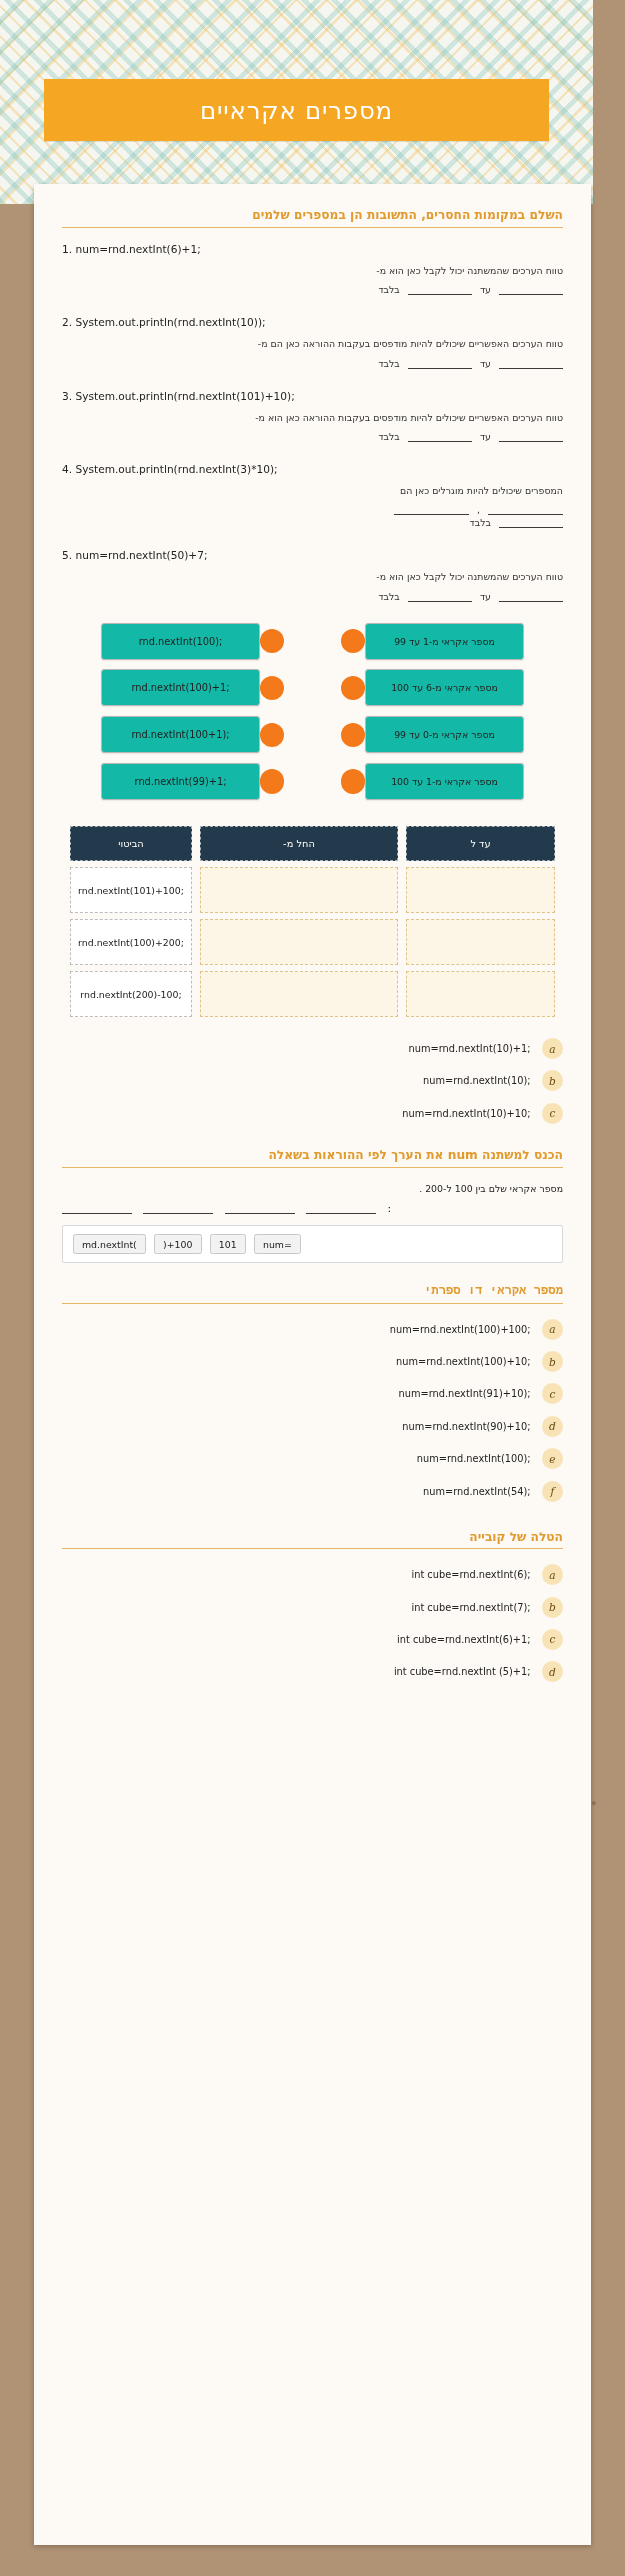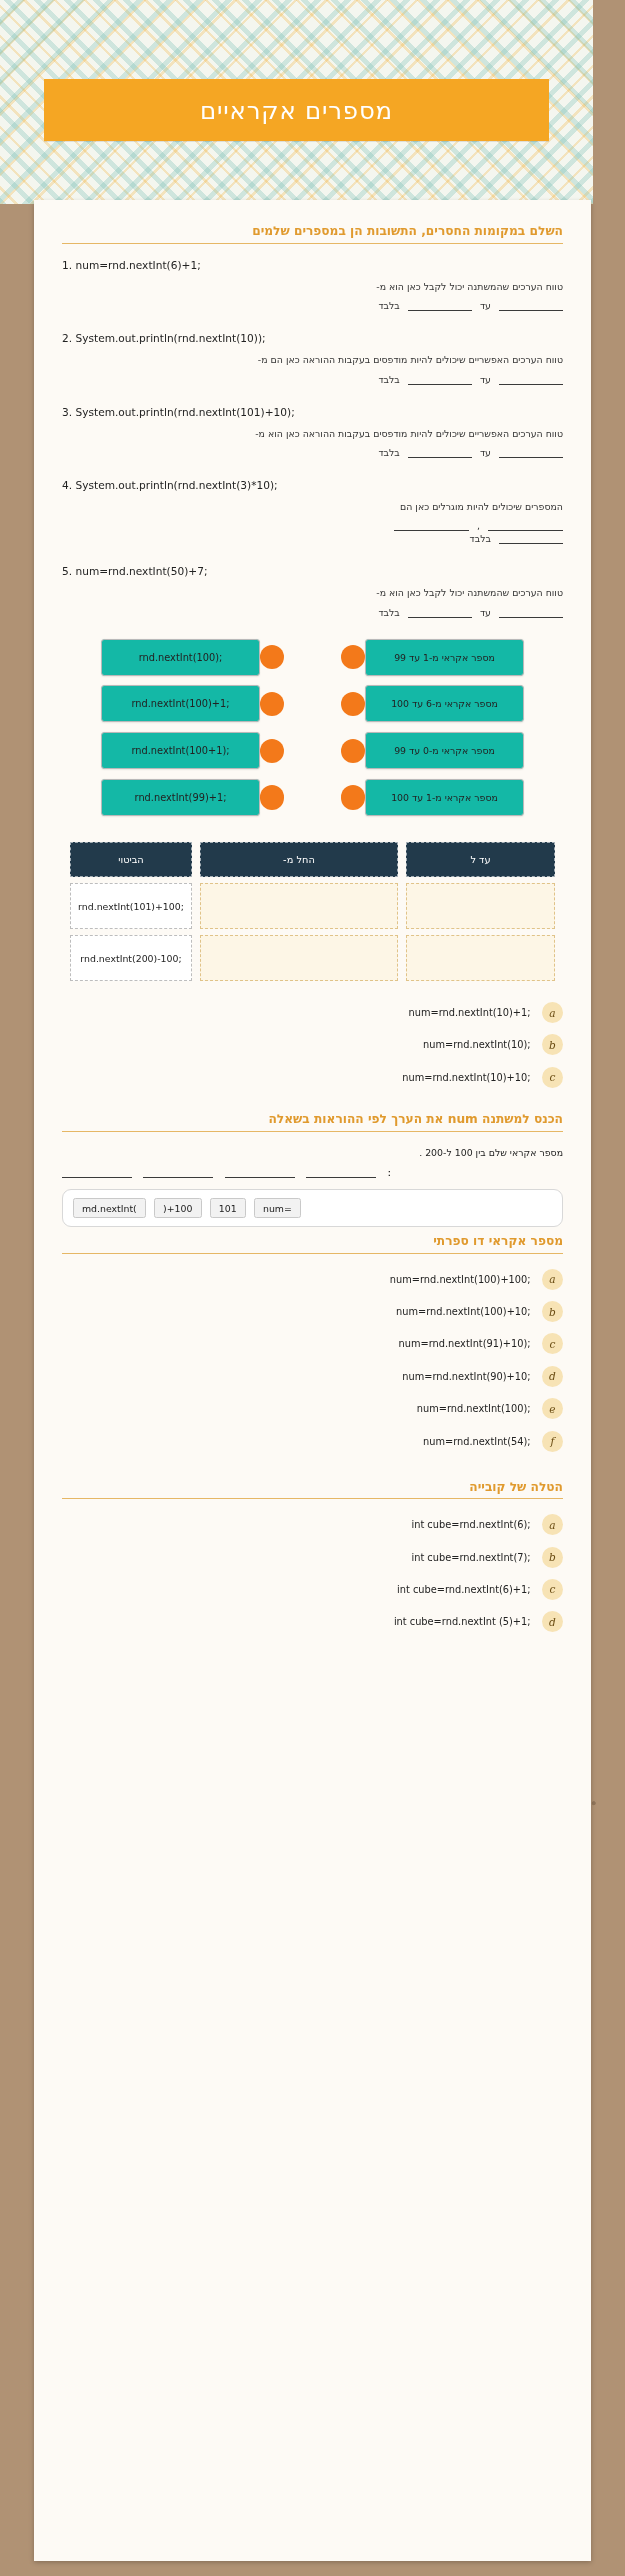--- a/index.html
+++ b/index.html
@@ -56,21 +56,21 @@
     display:flex;
     align-items:center;
     justify-content:center;
     font-size: 24.4px;
     letter-spacing: 0.8px;
     font-family:"DejaVu Sans","Liberation Sans",sans-serif;
     box-shadow: 0 0.8px 0 rgba(0,0,0,.12);
   }
   .sheet{
     position:absolute;
-    top: 200px;
+    top: 184px;
     left: 34px;
     width: 557px;
     min-height: 2361px;
     background:#fdfaf5;
     box-shadow: 0 1.6px 4.9px rgba(0,0,0,.25);
     padding: 21px 28px 49px 28px;
     direction: rtl;
   }
   .section-title{
     color:#e09a2e;
@@ -200,21 +200,21 @@
     font-family:"DejaVu Serif","Liberation Serif",serif;
     flex:0 0 auto;
   }
   .mc-text{ direction:ltr; font-size:9.8px; color:#222; }
   
   .tokens{
     display:flex;
     align-items:center;
     gap: 8.1px;
     border:0.8px solid #d8d8d8;
-    border-radius:9px;
+    border-radius:2px;
     background:#fff;
     padding: 8.1px 9.8px;
     direction: ltr;
     margin-top: 11.4px;
   }
   .token{
     border:0.8px solid #c9c9c9;
     background:#f2f2f2;
     border-radius:2.4px;
     padding: 3.3px 8.1px;
@@ -361,20 +361,25 @@
       </thead>
       <tbody>
         <tr>
           <td></td>
           <td></td>
           <td class="codecell">rnd.nextInt(101)+100;</td>
         </tr>
         <tr>
           <td></td>
           <td></td>
+          <td class="codecell">rnd.nextInt(100)+200;</td>
+        </tr>
+        <tr>
+          <td></td>
+          <td></td>
           <td class="codecell">rnd.nextInt(200)-100;</td>
         </tr>
       </tbody>
     </table>
 
     <div class="mc">
       <div class="mc-item">
         <span class="bullet">a</span>
         <span class="mc-text">num=rnd.nextInt(10)+1;</span>
       </div>
@@ -398,21 +403,21 @@
       <span class="colon">:</span>
     </div>
 
     <div class="tokens">
       <span class="token">md.nextInt(</span>
       <span class="token">)+100</span>
       <span class="token">101</span>
       <span class="token">num=</span>
     </div>
 
-    <div class="section-title" style="margin-top:7px;">מספר אקראי דו ספרתי</div>
+    <div class="section-title" style="margin-top:21px;font-family:Liberation Mono, monospace;">מספר אקראי דו ספרתי</div>
     <div class="mc">
       <div class="mc-item">
         <span class="bullet">a</span>
         <span class="mc-text">num=rnd.nextInt(100)+100;</span>
       </div>
       <div class="mc-item">
         <span class="bullet">b</span>
         <span class="mc-text">num=rnd.nextInt(100)+10;</span>
       </div>
       <div class="mc-item">

